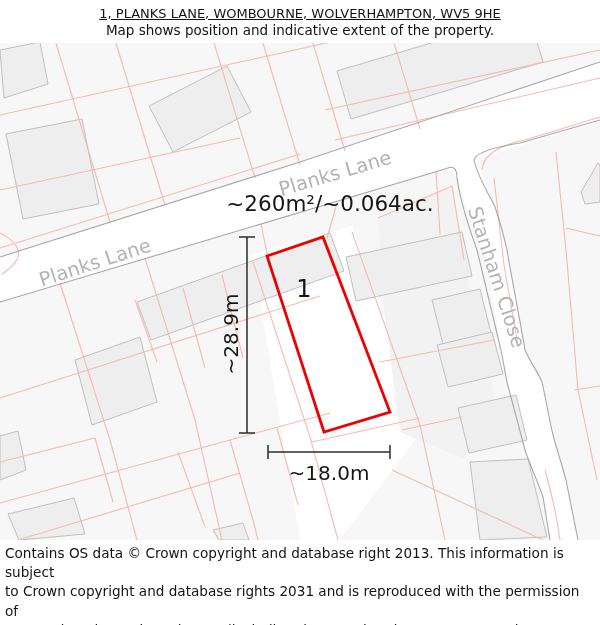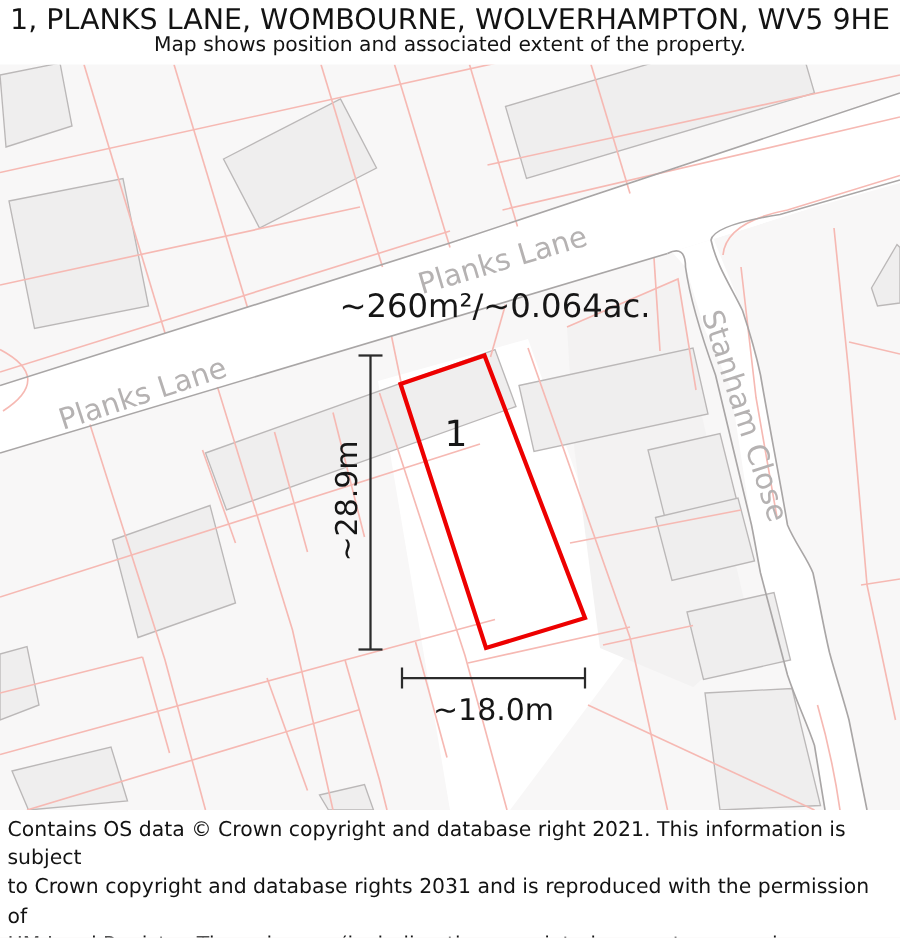--- a/index.html
+++ b/index.html
@@ -9,21 +9,21 @@
     font-family:"DejaVu Sans","Liberation Sans",sans-serif;
     color:#131313;
     overflow:hidden;
   }
   .header{
     height:43px;
     text-align:center;
     padding-top:5px;
     box-sizing:border-box;
   }
-  .header .t1{font-size:19px;line-height:17px;}
+  .header .t1{font-size:13px;line-height:17px;text-decoration:underline;}
   .header .t2{font-size:13.5px;line-height:17px;}
   .map-wrap{
     width:600px;height:497px;
     position:relative;
     overflow:hidden;
     background:#f8f7f7;
   }
   svg{display:block;}
   .footer{
     padding:4px 5px 0 5px;
@@ -37,21 +37,21 @@
   .parcelfill{fill:#f3f2f2;stroke:none;}
   .dim{stroke:#2b2b2b;stroke-width:1.5;fill:none;}
   .roadlabel{fill:#b5b2b2;font-size:19.5px;}
   .darktext{fill:#161616;}
 </style>
 </head>
 <body>
 
 <div class="header">
   <div class="t1">1, PLANKS LANE, WOMBOURNE, WOLVERHAMPTON, WV5 9HE</div>
-  <div class="t2">Map shows position and associated extent of the property.</div>
+  <div class="t2">Map shows position and indicative extent of the property.</div>
 </div>
 
 <div class="map-wrap">
 <svg width="600" height="497" viewBox="0 43 600 497">
 
   <g>
     <polygon class="roadfill" points="0,257 300,162 600,62 600,122 543,138 448,168 0,302"></polygon>
     <polygon class="roadfill" points="448,168 457,178 470,220 487,258 501,350 507,382 525,450 543,497 550,540 578,540 566,480 553,435 542,382 525,350 507,250 495,207 474,155 543,138"></polygon>
     <polygon class="roadfill" points="252,254 352,226 424,428 340,540 300,540"></polygon>
   </g>
@@ -146,17 +146,17 @@
 
   <text class="darktext" x="304" y="297" text-anchor="middle" font-size="24">1</text>
 
   <text class="darktext" x="231" y="341" text-anchor="middle" font-size="20" transform="rotate(-90 231 334)">~28.9m</text>
 
   <text class="darktext" x="329" y="480" text-anchor="middle" font-size="20">~18.0m</text>
 </svg>
 </div>
 
 <div class="footer">
-  <div>Contains OS data © Crown copyright and database right 2021. This information is subject</div>
+  <div>Contains OS data © Crown copyright and database right 2013. This information is subject</div>
   <div>to Crown copyright and database rights 2031 and is reproduced with the permission of</div>
   <div>HM Land Registry. The polygons (including the associated geometry, namely x, y</div>
 
 </div>
 
 </body></html>

